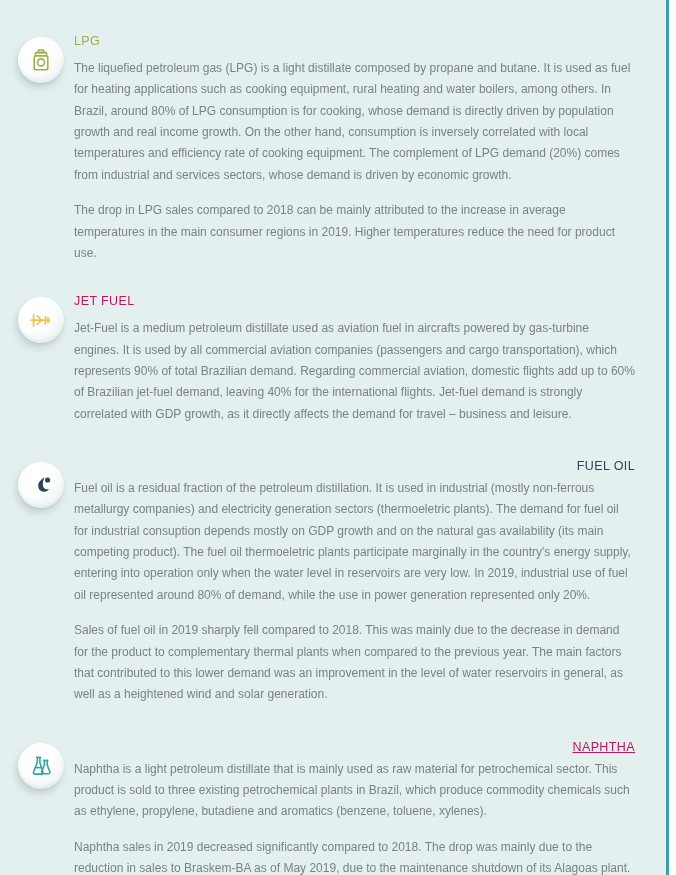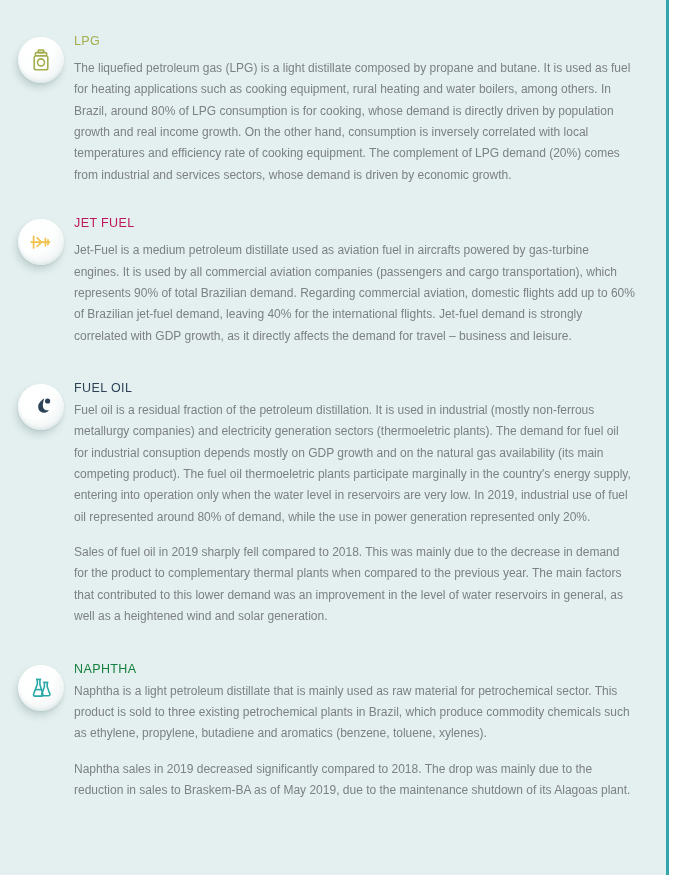--- a/index.html
+++ b/index.html
@@ -92,25 +92,26 @@
   
   .sec-title {
     font-size: 12.5px;
     letter-spacing: 0.4px;
     line-height: 1.2;
     margin: 0 0 9px 0;
     font-weight: normal;
   }
   .sec-title.tight {
     margin-bottom: 4px;
+    text-align: right;
   }
   .t-lpg      { color: #a3ad4e; }
   .t-jetfuel  { color: #be185d; }
   .t-fueloil  { color: #2c4257; }
-  .t-naphtha  { color: #15803d; }
+  .t-naphtha  { color: #be185d; text-decoration: underline; }
 
   
   p.body {
     margin: 0 0 14px 0;
     font-size: 12px;
     line-height: 1.78;
     color: #7c8183;
     text-align: left;
   }
   p.body:last-child {
@@ -138,20 +139,21 @@
               <rect x="7.3" y="1" width="5.4" height="2.6" rx="0.6"></rect>
               <rect x="4.4" y="3.6" width="11.2" height="3.1" rx="0.9"></rect>
               <rect x="3.2" y="6.7" width="13.6" height="14.1" rx="2.1"></rect>
               <circle cx="10" cy="13.4" r="3.5"></circle>
             </g>
           </svg>
         </div>
       </div>
       <div class="sec-title t-lpg">LPG</div>
       <p class="body">The liquefied petroleum gas (LPG) is a light distillate composed by propane and butane. It is used as fuel for heating applications such as cooking equipment, rural heating and water boilers, among others. In Brazil, around 80% of LPG consumption is for cooking, whose demand is directly driven by population growth and real income growth. On the other hand, consumption is inversely correlated with local temperatures and efficiency rate of cooking equipment. The complement of LPG demand (20%) comes from industrial and services sectors, whose demand is driven by economic growth.</p>
+      <p class="body">The drop in LPG sales compared to 2018 can be mainly attributed to the increase in average temperatures in the main consumer regions in 2019. Higher temperatures reduce the need for product use.</p>
     </div>
 
     <div class="section gap-xl">
       <div class="badge">
         <div class="badge-disc"></div>
         <div class="badge-glyph">
           <svg width="24" height="20" viewBox="0 0 24 20">
             <g fill="none" stroke="#f0c24c" stroke-width="1.7" stroke-linecap="round">
               <path d="M2.2 10.2 H20.6"></path>
               <path d="M4.6 4.4 V16.0"></path>

